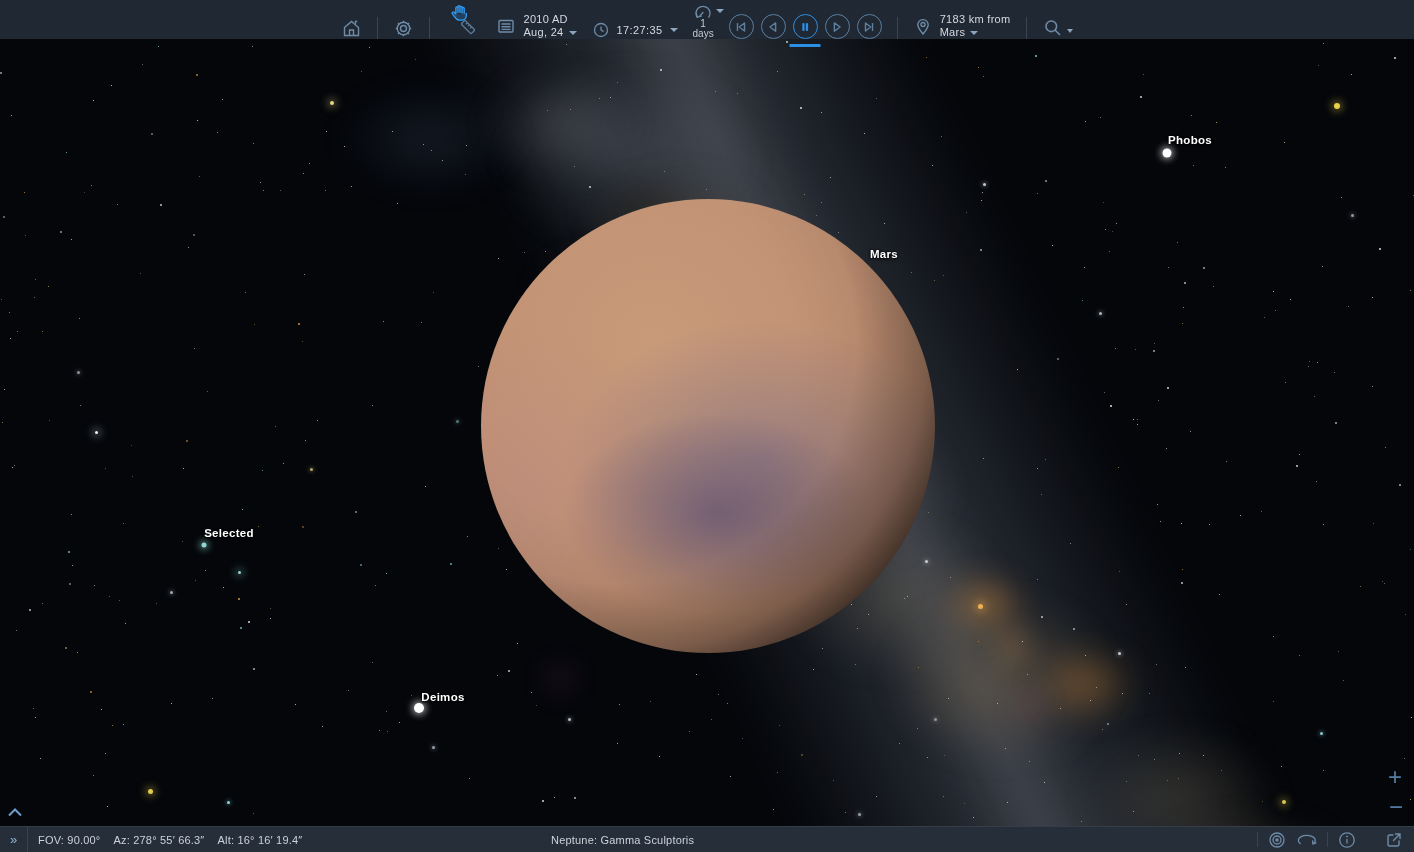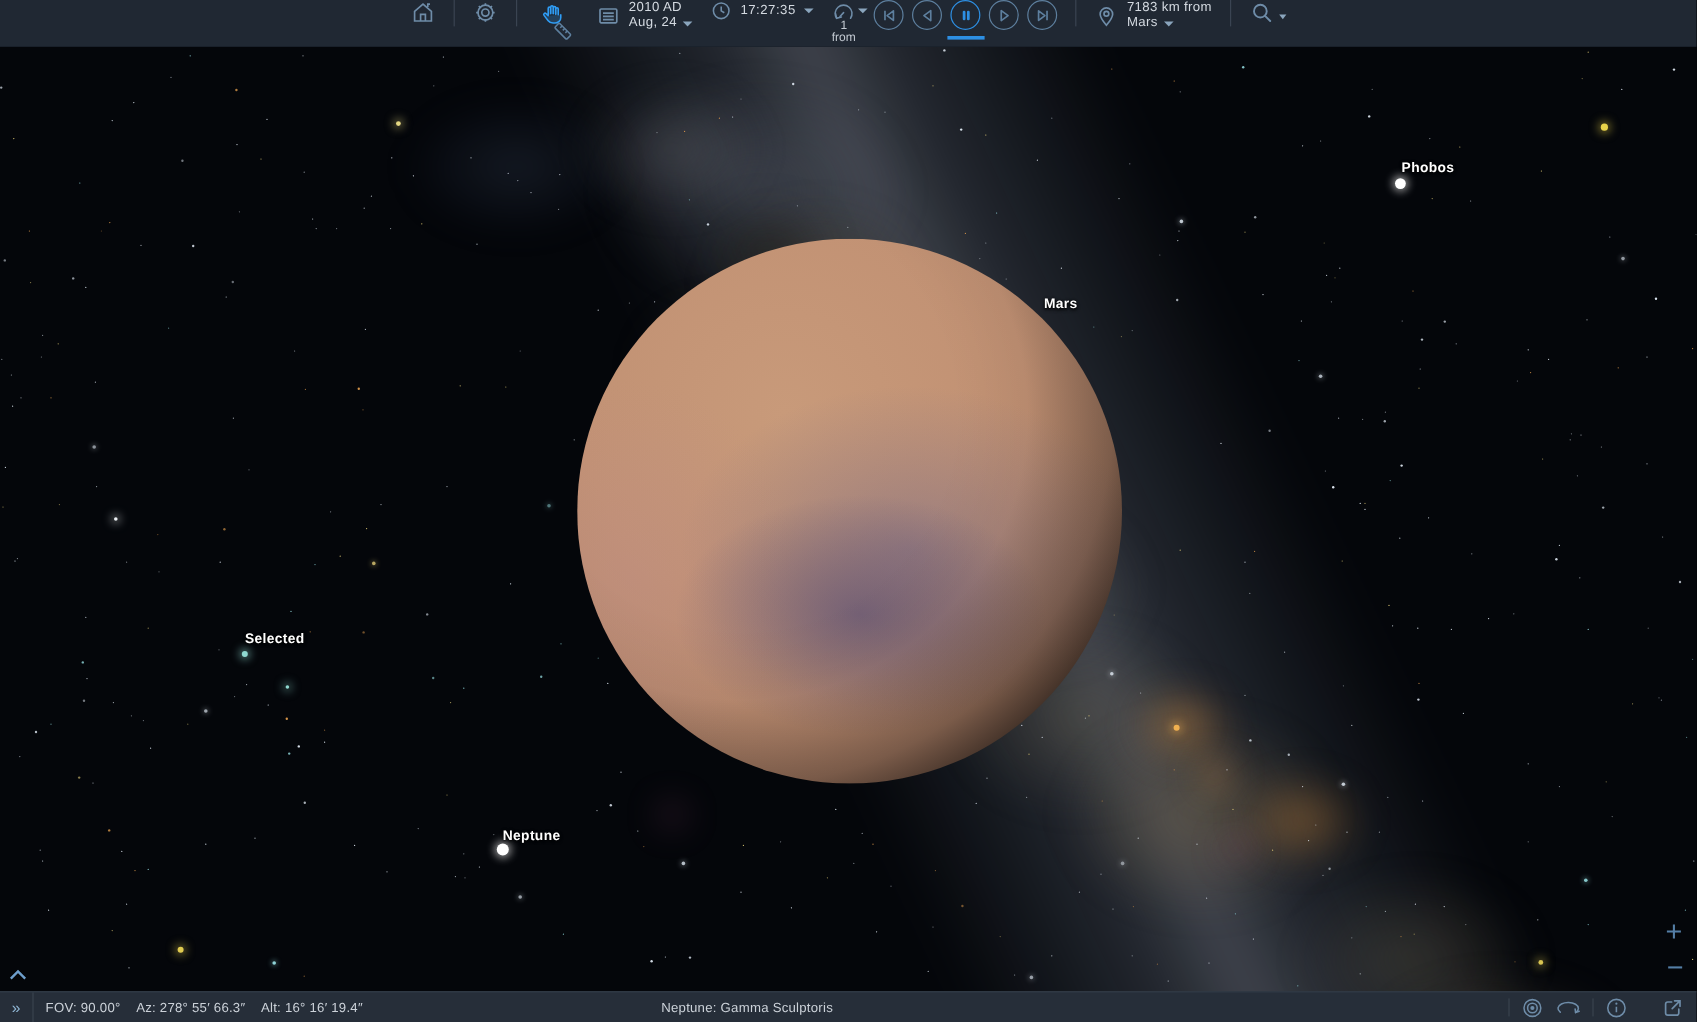--- a/index.html
+++ b/index.html
@@ -3,21 +3,21 @@
 <meta charset="utf-8">
 <style>
   * { margin:0; padding:0; box-sizing:border-box; }
   html,body { background:#000; }
   body { font-family:"Liberation Sans","DejaVu Sans",sans-serif; }
   .app { position:relative; width:1414px; height:852px; overflow:hidden; background:#04060a; }
 
   
   .toolbar {
     position:relative; z-index:50; height:39px; background:#202833;
-    display:flex; align-items:flex-start; justify-content:center; gap:15px;
+    display:flex; align-items:flex-end; justify-content:center; gap:15px;
     color:#cdd4dc;
   }
   .tb-divider { width:1px; height:22px; background:#3a4452; }
   .icon-btn { background:none; border:none; padding:0; display:flex; align-items:center; justify-content:center; cursor:pointer; }
   svg.ic { display:block; }
   .ic * { vector-effect:non-scaling-stroke; }
   .tool-pair { position:relative; width:36px; height:38px; }
   .tool-pair .hand { position:absolute; left:4px; top:2px; }
   .tool-pair .ruler { position:absolute; left:12px; top:15px; }
   .tb-group { display:flex; align-items:center; gap:7px; cursor:pointer; }
@@ -137,21 +137,21 @@
     </div>
 
     <div class="speed-group">
       <svg class="ic" width="20" height="16" viewBox="0 0 20 16" fill="none" stroke="#6e8ca8" stroke-width="1.3" stroke-linecap="round">
         <path d="M4.2 13.2 a7 7 0 1 1 11.6 0"></path>
         <path d="M10 8.5 l-3 3.2"></path>
         <path d="M3.2 9.2 l1 4 l4 -1"></path>
       </svg>
       <span class="caret"></span>
       <span class="speed-val">1</span>
-      <span class="speed-unit">from</span>
+      <span class="speed-unit">days</span>
     </div>
 
     <div class="playback">
       <button class="pb">
         <svg class="ic" width="22" height="22" viewBox="0 0 25 25" fill="none" stroke="#5d7f9e" stroke-width="1.4" stroke-linejoin="round">
           <path d="M8.5 8 v9"></path>
             <polygon points="16.5,8 10.5,12.5 16.5,17"></polygon>
         </svg>
       </button>
       <button class="pb">
@@ -666,21 +666,21 @@
         <span class="star" style="left: 238px; top: 532px; width: 3px; height: 3px; background: rgb(143, 216, 208); box-shadow: rgba(143, 216, 208, 0.533) 0px 0px 8px 2px;"></span>
       </div>
     <div class="planet"></div>
     <div class="labels-layer" id="labels-layer">
         <div class="sky-dot" style="left: 1167px; top: 114px; width: 9px; height: 9px; background: rgb(255, 255, 255); box-shadow: rgba(255, 255, 255, 0.6) 0px 0px 7px 2px;"></div>
         <div class="sky-label" style="left: 1190px; top: 101px;">Phobos</div>
         <div class="sky-label" style="left: 884px; top: 215px;">Mars</div>
         <div class="sky-dot" style="left: 204px; top: 506px; width: 5px; height: 5px; background: rgb(143, 216, 208); box-shadow: rgba(143, 216, 208, 0.6) 0px 0px 7px 2px;"></div>
         <div class="sky-label" style="left: 229px; top: 494px;">Selected</div>
         <div class="sky-dot" style="left: 419px; top: 669px; width: 10px; height: 10px; background: rgb(255, 255, 255); box-shadow: rgba(255, 255, 255, 0.6) 0px 0px 7px 2px;"></div>
-        <div class="sky-label" style="left: 443px; top: 658px;">Neptune</div>
+        <div class="sky-label" style="left: 443px; top: 658px;">Deimos</div>
       </div>
 
     <button class="edge-nav" style="left:6px; top:768px;">
       <svg class="ic" width="18" height="11" viewBox="0 0 18 11" fill="none" stroke="#6d9ecc" stroke-width="2">
         <polyline points="3,8.5 9,2.5 15,8.5"></polyline>
       </svg>
     </button>
 
     <button class="zoom-sign" style="left:1388px; top:728px;">+</button>
     <button class="zoom-sign" style="left:1389px; top:758px;">−</button>

